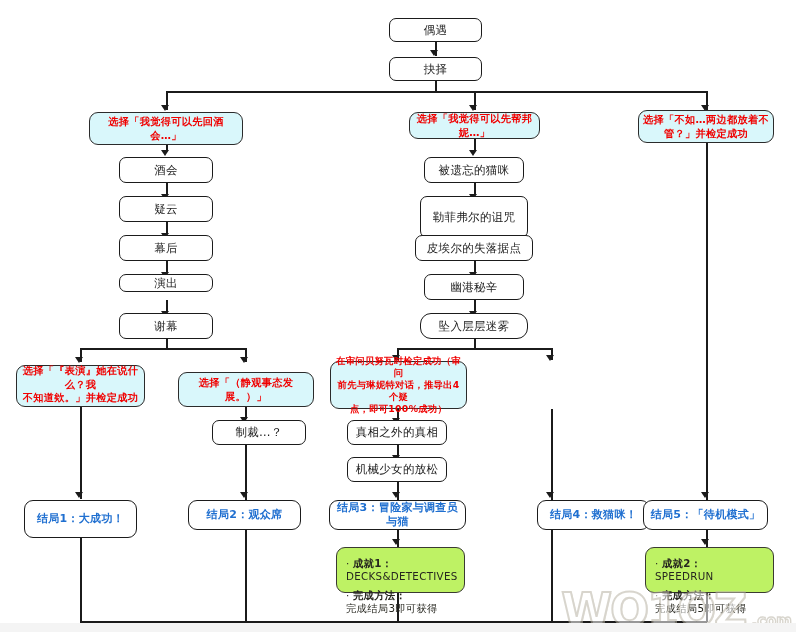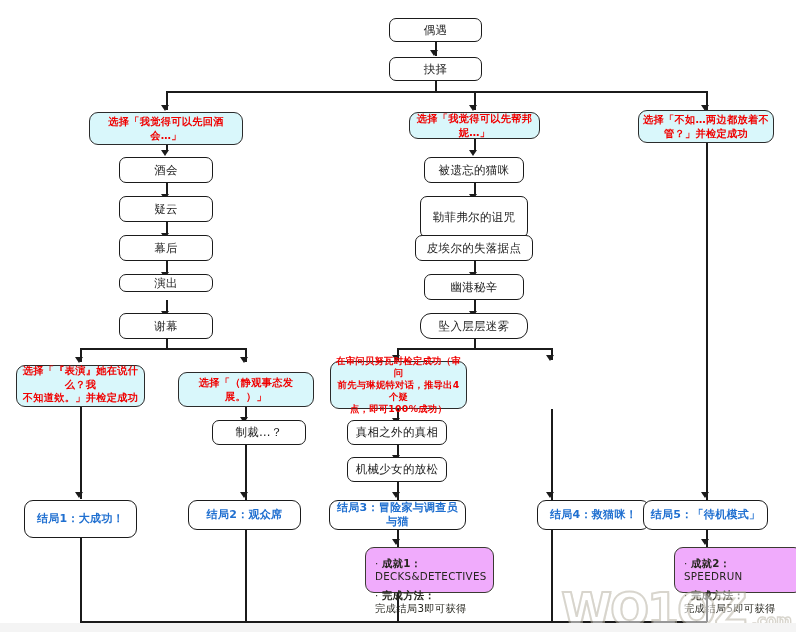--- a/index.html
+++ b/index.html
@@ -48,30 +48,29 @@
   
   .ending{
     color:#1f6fd0;
     font-weight:bold;
     font-size:11px;
     border-radius:9px;
     background:#ffffff;
   }
   
   .note{
-    background:#f0abfc;
+    background:#bef264;
     border:1.6px solid #3a3a32;
     border-radius:9px;
     display:block;
     text-align:left;
     padding:7px 8px 6px 9px;
     font-size:10.3px;
     line-height:1.25;
     color:#26261f;
-    margin-left:29px;
   }
   .note .line{
     display:block;
     white-space:nowrap;
     margin:2px 0 6px 0;
   }
   .note .line:last-child{margin-bottom:0;}
   .note .line b{font-weight:bold;}
   .note .bullet{
     display:inline-block;

